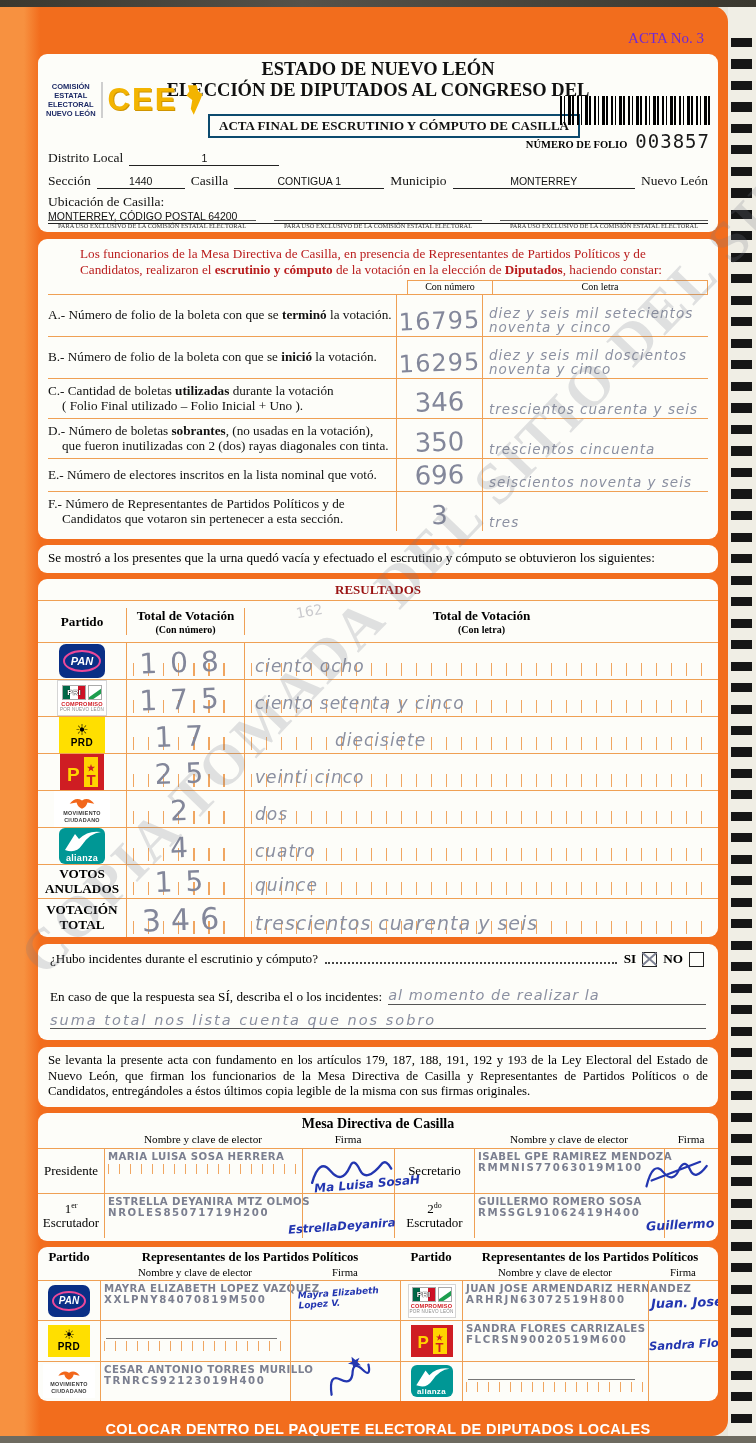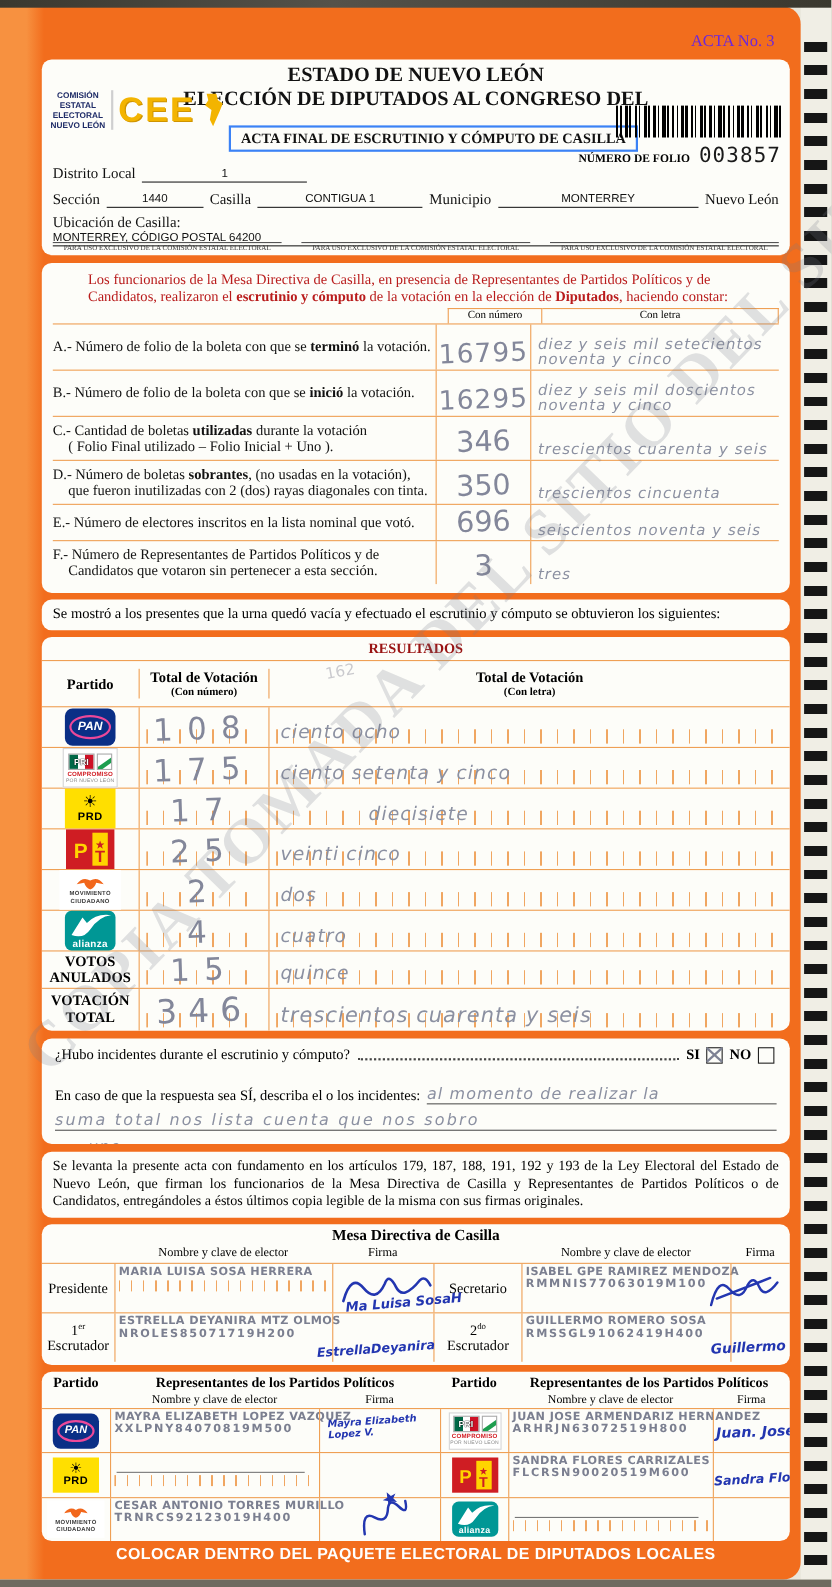--- a/index.html
+++ b/index.html
@@ -18,21 +18,21 @@
 
   .acta-no { height:24px; text-align:right; padding-right:14px; font-weight:normal; font-size:15px; color:#6d28d9; }
 
   
   .hdr { height:178px; margin-bottom:7px; }
   .hdr-title { position:absolute; top:5px; left:0; width:100%; text-align:center; font-weight:bold; font-size:18.5px; line-height:1.12; color:#111; }
   .logo-row { position:absolute; left:8px; top:28px; display:flex; align-items:center; gap:5px; }
   .logo-org { font-family:"Liberation Sans",sans-serif; font-weight:bold; color:#1d2a66; font-size:7.5px; line-height:1.2; text-align:center; }
   .logo-div { width:2px; height:36px; background:#cfcfcf; }
   .cee-word { font-family:"Liberation Sans",sans-serif; font-weight:bold; font-size:31px; color:#f3b400; letter-spacing:2px; text-shadow:1px 1px 0 #cf9400; }
-  .subtitle-box { position:absolute; left:170px; top:60px; border:2px solid #3b82f6; padding:2px 9px; font-weight:bold; font-size:13px; white-space:nowrap; color:#111; }
+  .subtitle-box { position:absolute; left:170px; top:60px; border:2px solid #0c4a6e; padding:2px 9px; font-weight:bold; font-size:13px; white-space:nowrap; color:#111; }
   .barcode { position:absolute; right:8px; top:42px; width:150px; height:29px;
     background:repeating-linear-gradient(90deg,#000 0 2px,transparent 2px 4px,#000 4px 5px,transparent 5px 8px,#000 8px 11px,transparent 11px 12px,#000 12px 14px,transparent 14px 17px); }
   .folio-row { position:absolute; right:8px; top:76px; display:flex; align-items:baseline; gap:8px; }
   .folio-label { font-weight:bold; font-size:10.5px; }
   .folio-value { font-family:"DejaVu Sans Mono",monospace; font-size:19px; letter-spacing:1px; color:#1a1a1a; }
   .frow { position:absolute; left:10px; right:10px; display:flex; align-items:flex-end; gap:6px; font-size:13.5px; color:#111; }
   .fval { border-bottom:1px solid #222; text-align:center; font-family:"Liberation Sans",sans-serif; font-size:10.5px; padding:0 4px 1px 4px; }
   .grow { flex:1; }
   .ub2 { border-bottom:1px solid #222; font-family:"Liberation Sans",sans-serif; font-size:10.5px; padding-bottom:1px; }
   .notes { position:absolute; left:10px; right:10px; bottom:3px; display:flex; justify-content:space-between; gap:18px; }
@@ -139,21 +139,21 @@
   .rgrid { display:grid; grid-template-columns:62px 190px 110px 62px 186px 70px; }
   .rhd1 { font-weight:bold; font-size:12.8px; text-align:center; padding-top:3px; height:19px; }
   .rhd2 { font-size:10.8px; text-align:center; height:14px; }
   .reprow { height:40.3px; border-top:1px solid #efa055; }
   .repcell { border-left:1px solid #efa055; position:relative; padding:2px 3px; }
   .repcell.first { border-left:none; }
   .plogo { display:flex; align-items:center; justify-content:center; height:100%; }
   .blankline { height:13px; border-bottom:1px solid #777; margin:3px 10px 0 2px; }
 
   
-  .footer { text-align:center; color:#fff; font:bold 14.5px "Liberation Sans",sans-serif; letter-spacing:.4px; padding-top:4px; }
+  .footer { text-align:center; color:#fff; font:bold 14.5px "Liberation Sans",sans-serif; letter-spacing:.4px; padding-top:20px; }
 
   .watermark { position:absolute; left:-110px; top:600px; width:920px; text-align:center; transform:rotate(-46deg);
     font-size:58px; font-weight:bold; color:rgba(120,122,136,.22); letter-spacing:3px; white-space:nowrap; z-index:5; pointer-events:none; }
 </style>
 </head>
 <body>
 
 <div class="page">
   <div class="edge-top"></div>
   <div class="sheet"></div>

